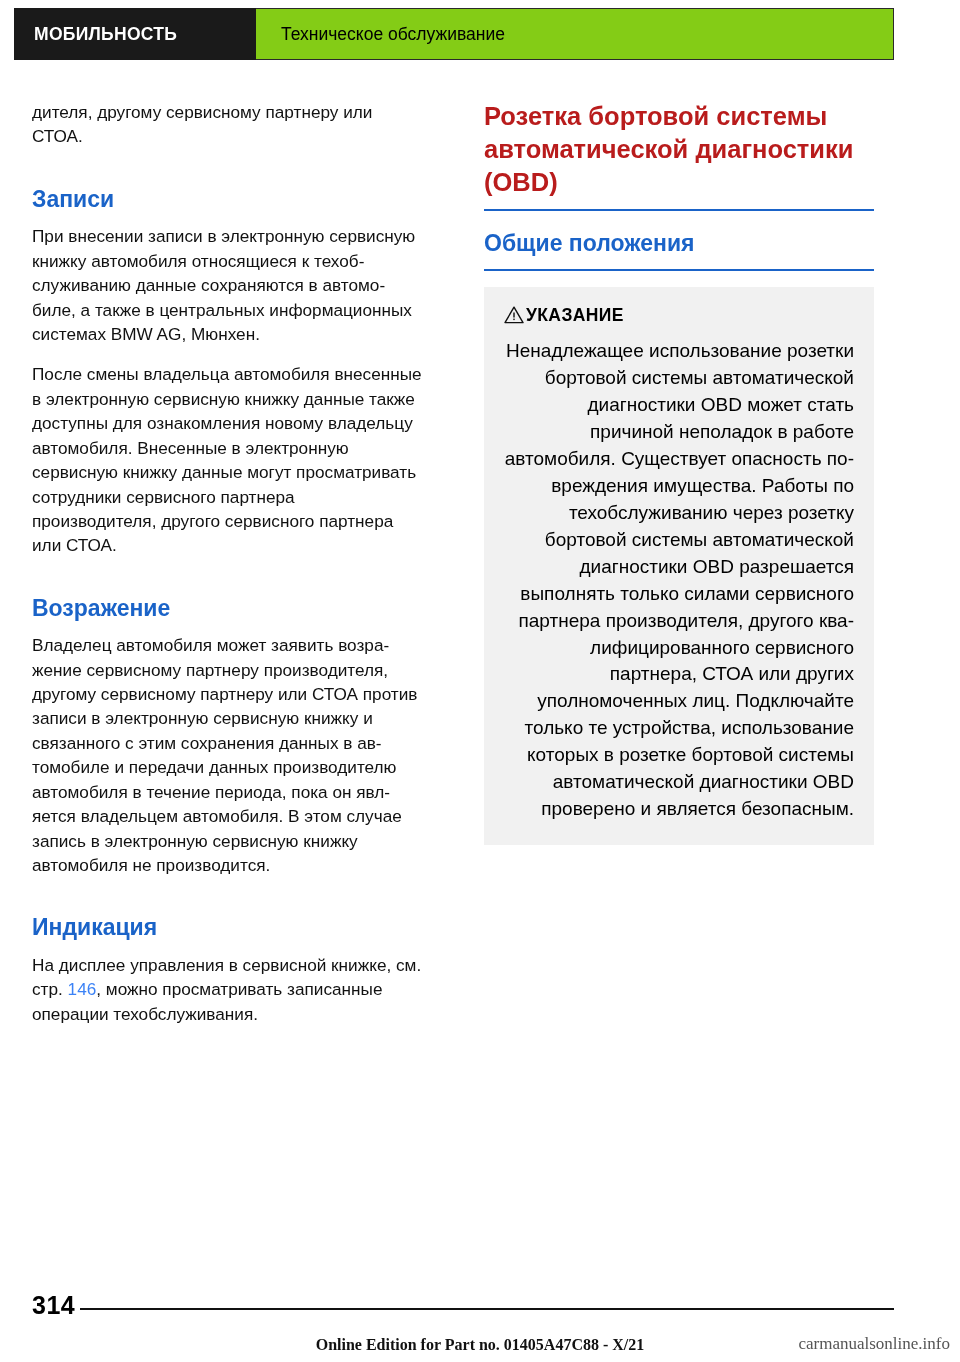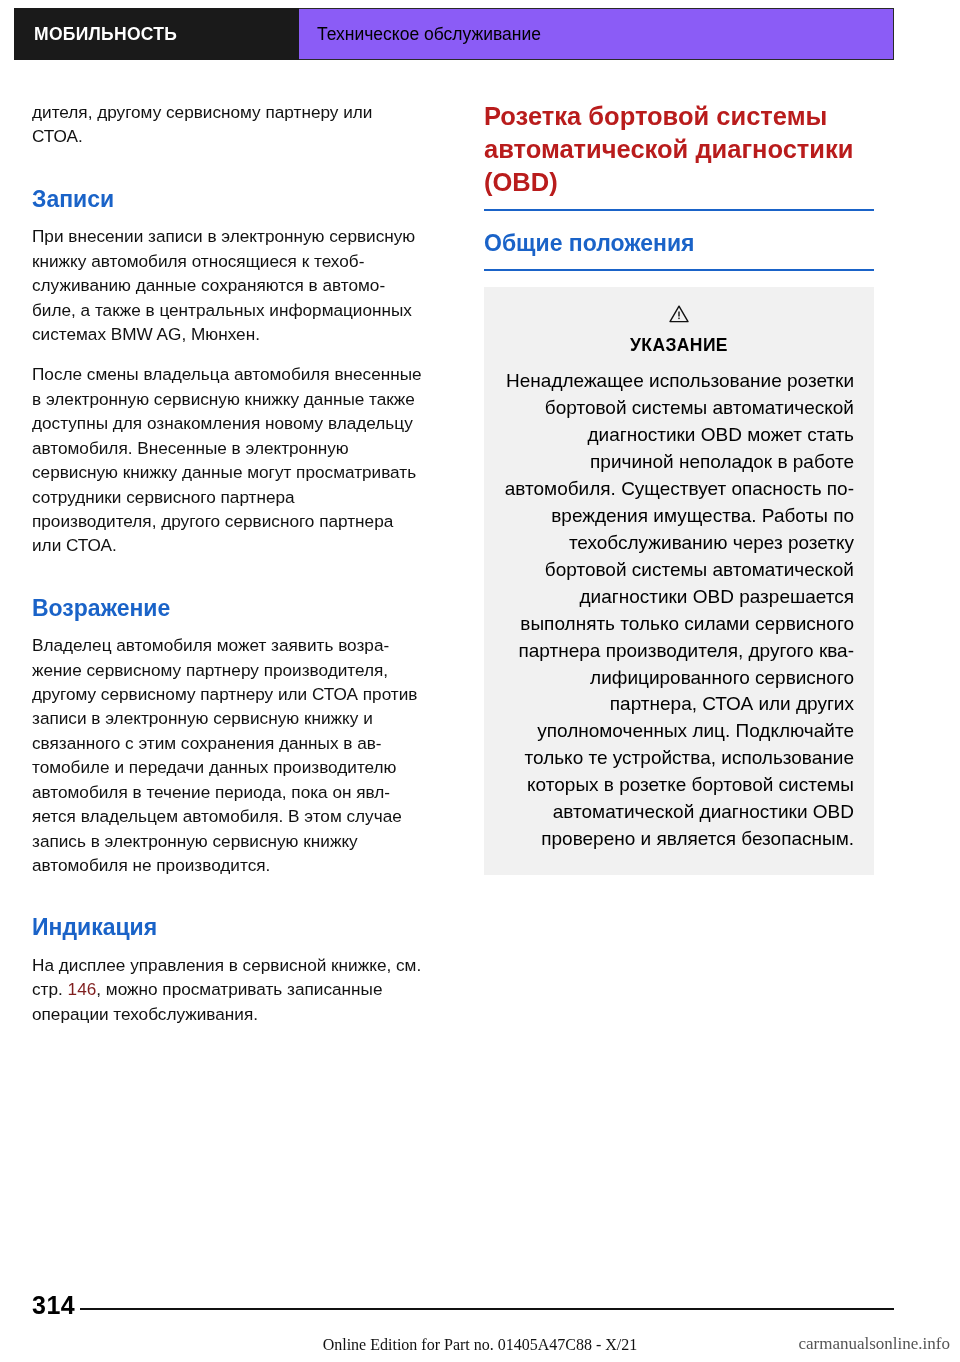--- a/index.html
+++ b/index.html
@@ -28,33 +28,33 @@
   }
   .header-left {
     background: #1a1a1a;
     color: #ffffff;
     font-weight: bold;
     font-size: 17.5px;
     letter-spacing: 0.3px;
     display: flex;
     align-items: center;
     padding-left: 20px;
-    width: 285px;
+    width: 242px;
     box-sizing: border-box;
   }
   .header-right {
     flex: 1;
     border: 1px solid #2a2a2a;
     border-left: none;
     display: flex;
     align-items: center;
-    padding-left: 18px;
+    padding-left: 25px;
     font-size: 17.5px;
     box-sizing: border-box;
-    background: #8b5cf6;
+    background: #84cc16;
   }
 
   
   .columns {
     position: absolute;
     top: 100px;
     left: 0;
     width: 960px;
   }
   .col {
@@ -98,42 +98,41 @@
   
   .notice {
     background: #f1f1f1;
     padding: 18px 20px 22px 20px;
     box-sizing: border-box;
     width: 390px;
   }
   .notice-head {
     display: flex;
     align-items: center;
-    gap: 12px;
+    gap: 2px;
     margin-bottom: 12px;
-    flex-direction: column;
   }
   .notice-title {
     font-weight: bold;
     font-size: 17.5px;
     letter-spacing: 0.4px;
   }
   .warn-icon {
     width: 20px;
     height: 18px;
     display: block;
   }
   .notice p {
     font-size: 19px;
     line-height: 1.42;
     margin: 0;
     text-align: right;
   }
 
-  .pagelink { color: #7f1d1d; }
+  .pagelink { color: #3b82f6; }
 
   
   .page-num {
     position: absolute;
     left: 32px;
     bottom: 42px;
     font-size: 25px;
     font-weight: bold;
     letter-spacing: 0.5px;
   }
@@ -144,21 +143,21 @@
     width: 814px;
     border-top: 2px solid #111111;
   }
   .footer-text {
     position: absolute;
     bottom: 8px;
     left: 0;
     width: 960px;
     text-align: center;
     font-family: "Liberation Serif", serif;
-    font-weight: normal;
+    font-weight: bold;
     font-size: 16px;
     color: #111111;
   }
   .watermark {
     position: absolute;
     right: 10px;
     bottom: 8px;
     font-family: "Liberation Serif", serif;
     font-size: 17px;
     color: #555555;

